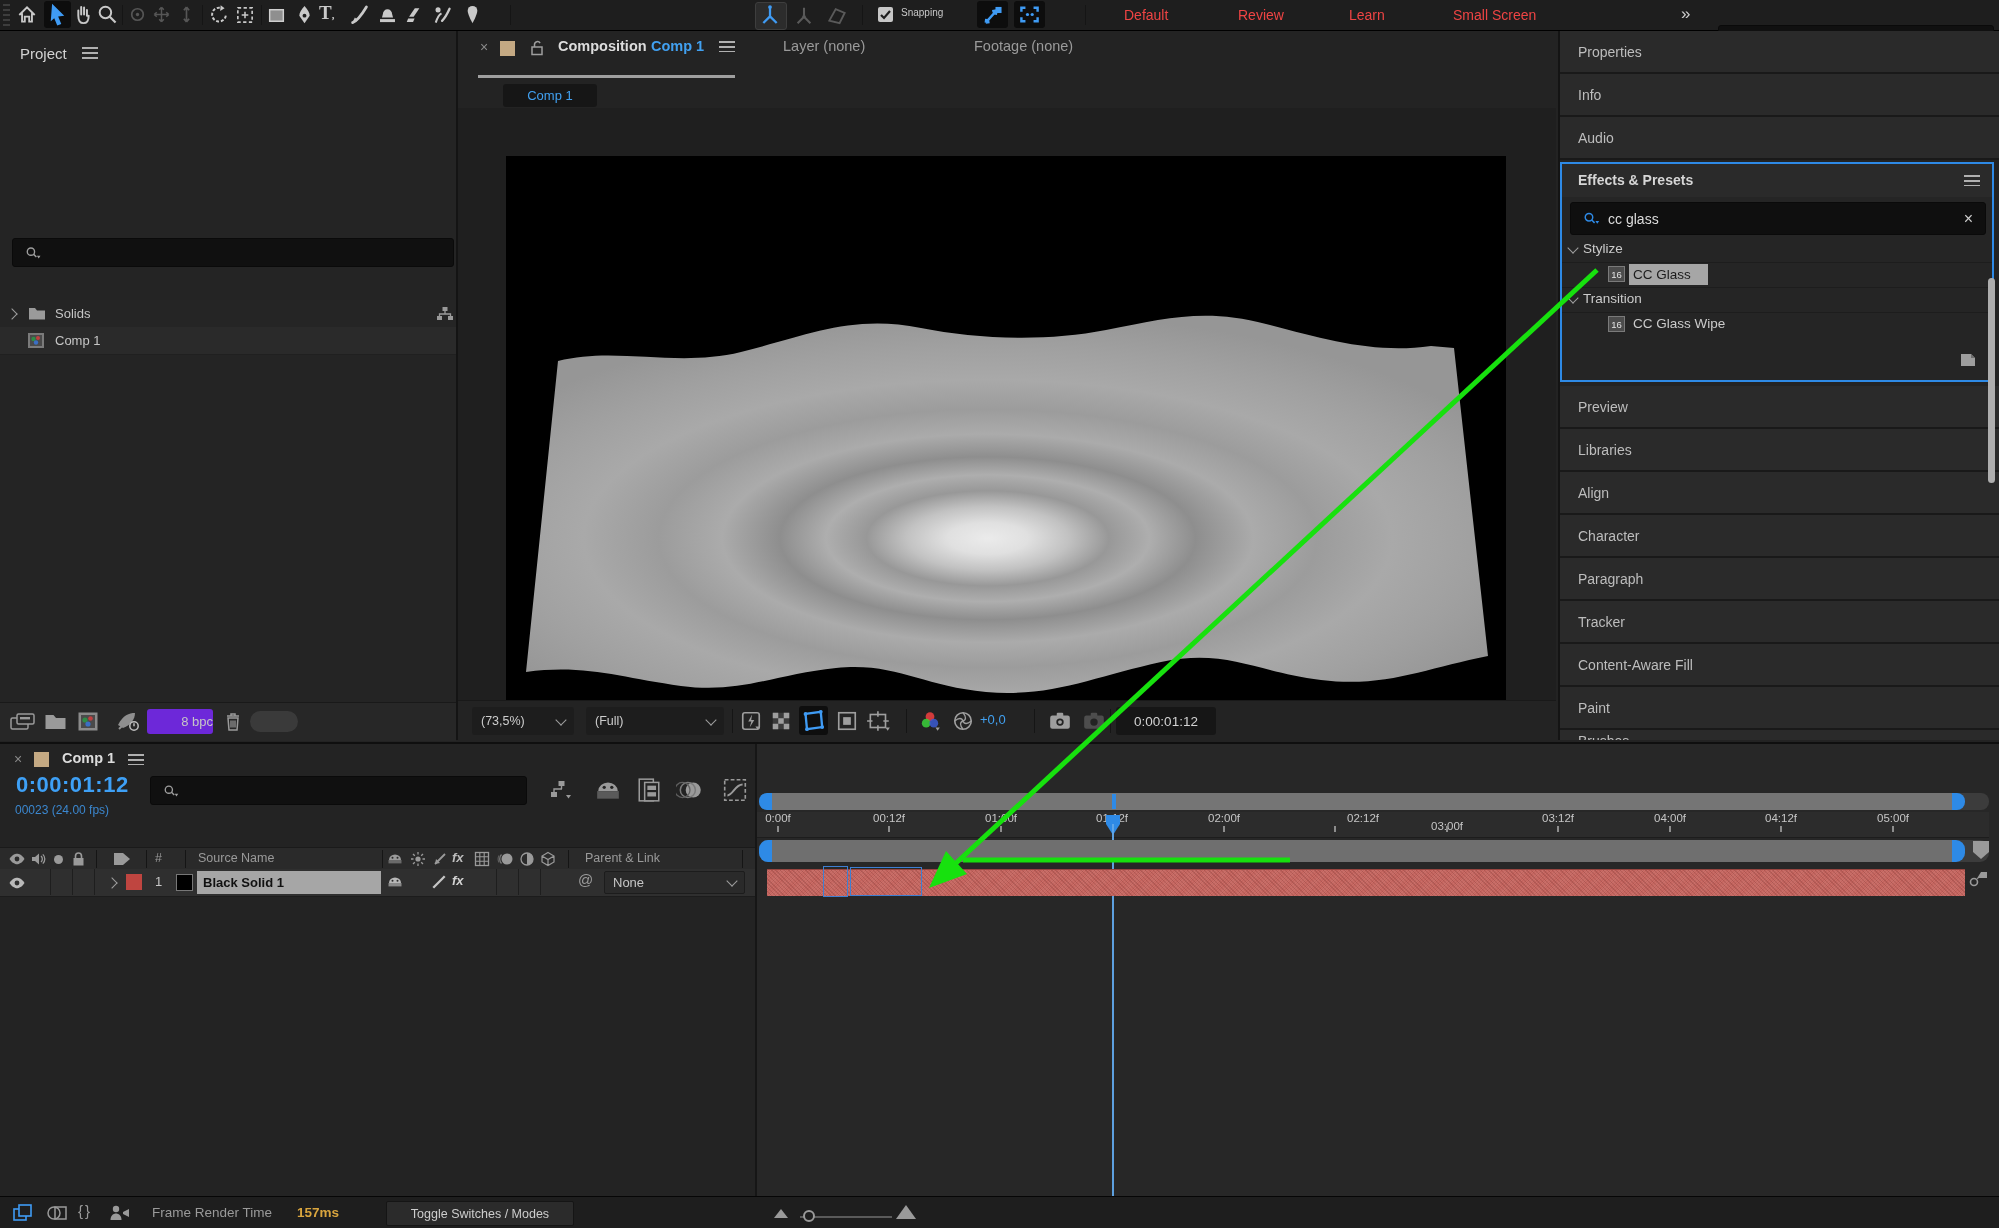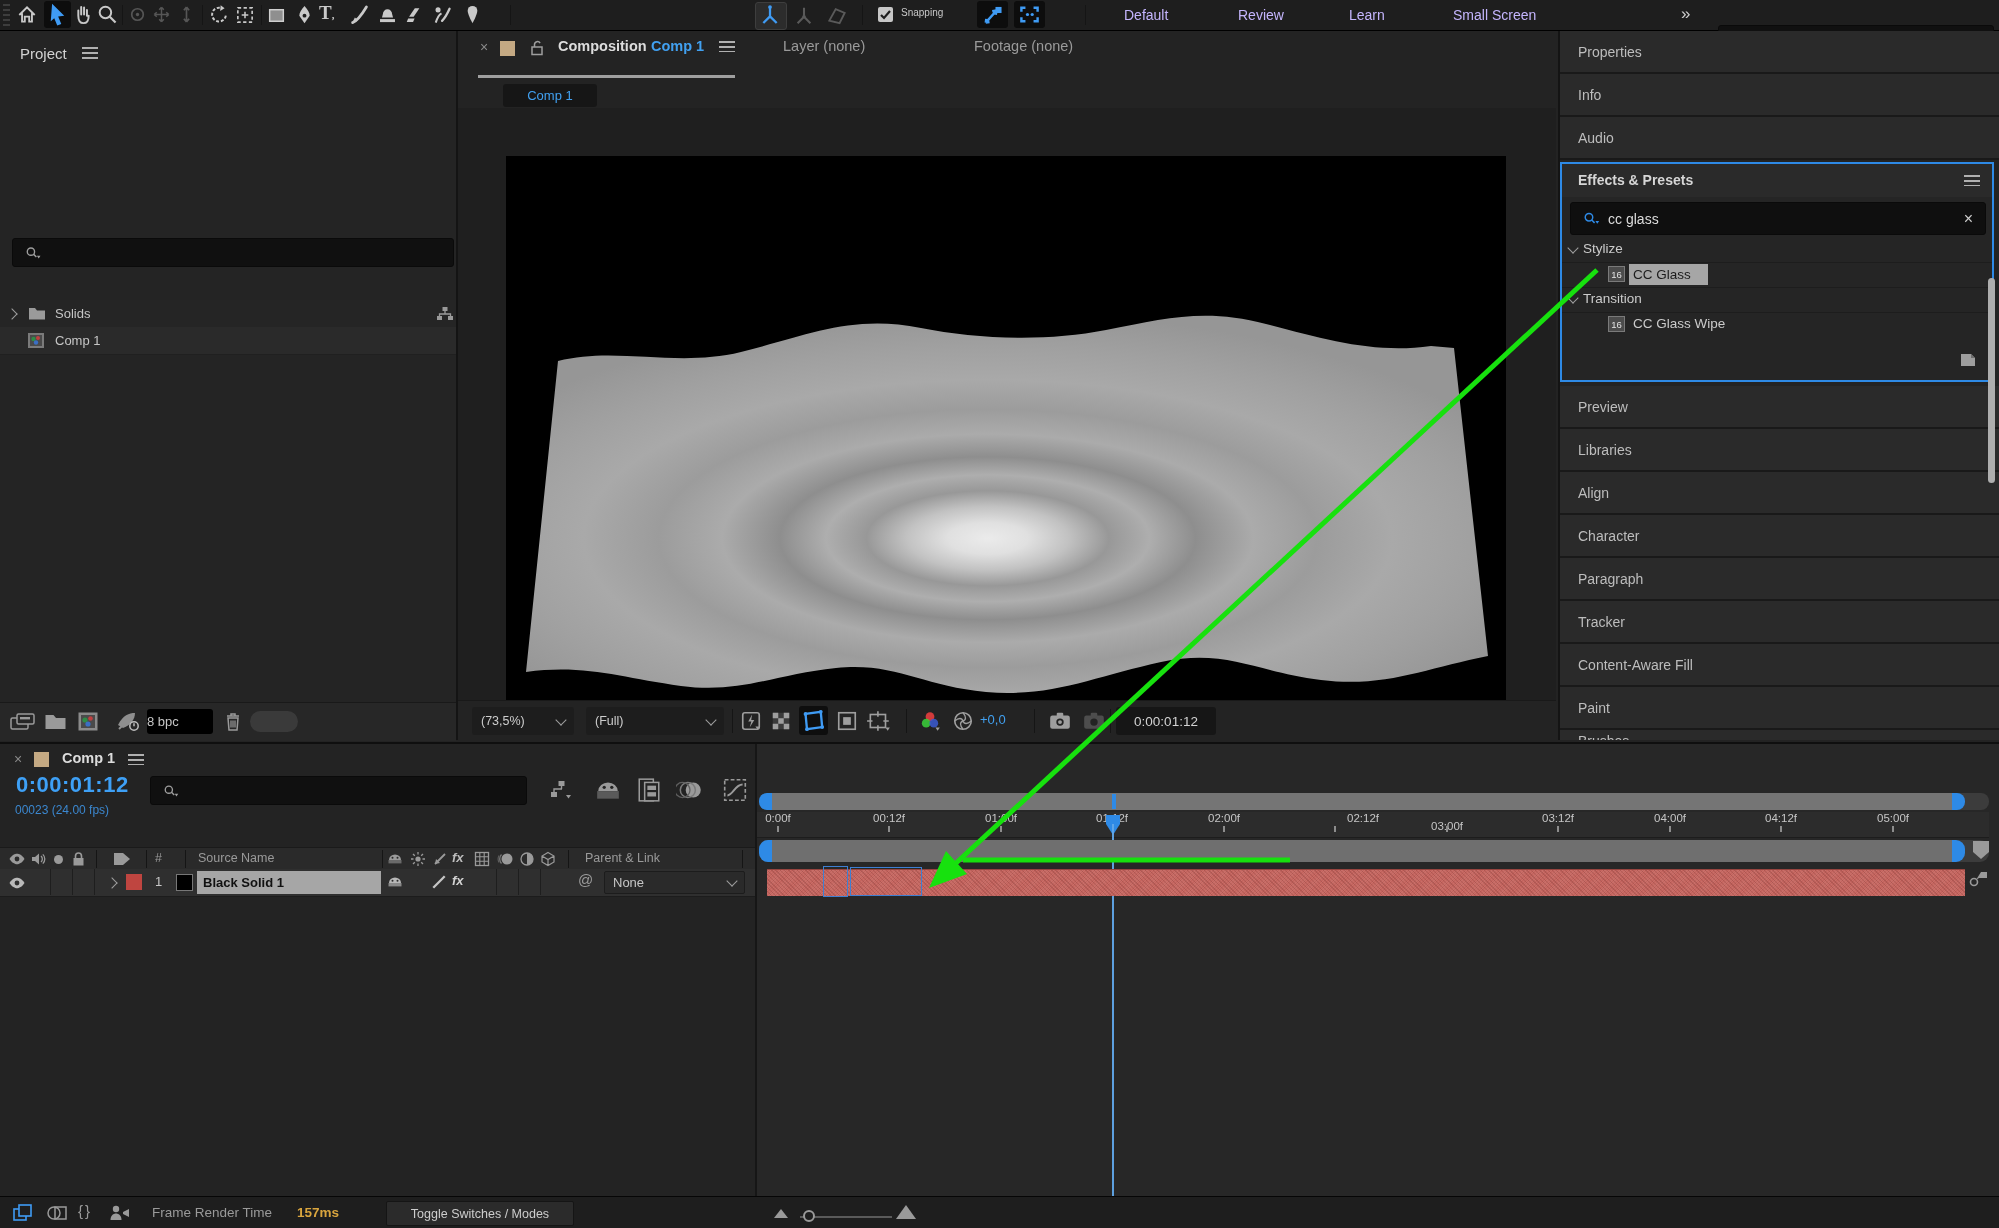--- a/index.html
+++ b/index.html
@@ -1,18 +1,18 @@
 <!DOCTYPE html>
 <html><head>
 <meta charset="utf-8">
 <style>
   html,body{margin:0;padding:0;background:#161616;}
   .app{position:relative;width:1999px;height:1228px;background:#232323;font-family:"Liberation Sans",sans-serif;overflow:hidden;color:#c9c9c9;}
   .r{position:absolute;}
-  .t{font-size:13px;color:#c4b5fd;white-space:nowrap;}
+  .t{font-size:13px;color:#ef4444;white-space:nowrap;}
   .blue{color:#41a0f0;}
   svg{display:block;}
   .sep{width:1px;background:#151515;}
   .srch{background:#101010;border-radius:3px;border:1px solid #0a0a0a;display:flex;align-items:center;}
   .srch input{background:transparent;border:0;outline:none;color:#dcdcdc;font-family:"Liberation Sans",sans-serif;font-size:13px;width:100%;}
   .srch input::placeholder{color:#8a8a8a;}
   .phead{background:#2a2a2a;border-bottom:2px solid #191919;display:flex;align-items:center;padding-left:18px;font-size:14px;color:#bdbdbd;}
   .chev{display:inline-block;width:7px;height:7px;border-left:1.6px solid #9e9e9e;border-bottom:1.6px solid #9e9e9e;}
   .chev.down{transform:rotate(-45deg);}
   .chev.right{transform:rotate(-135deg);}
@@ -233,21 +233,21 @@
           <circle cx="8" cy="9" r="2.6" fill="#2f8c46"></circle>
           <circle cx="13.5" cy="7.5" r="2.3" fill="#c04040"></circle>
           <circle cx="11" cy="13" r="2.6" fill="#3a6fc4"></circle>
         </svg>
       <svg class="r" style="left:115px;top:8px;" width="26" height="22" viewBox="0 0 26 22">
           <path d="M3 14 C8 4 14 2 20 2 C20 8 16 14 8 17 Z" fill="#8f8f8f"></path>
           <path d="M4 18 l4 -4" stroke="#8f8f8f" stroke-width="2"></path>
           <circle cx="19" cy="15" r="4.2" stroke="#bdbdbd" stroke-width="1.5" fill="#272727"></circle>
           <path d="M19 12.2 v3" stroke="#bdbdbd" stroke-width="1.5"></path>
         </svg>
-      <div class="r" style="left:147px;top:6px;width:66px;height:25px;background:#000000;border-radius:3px;display:flex;align-items:center;justify-content:flex-start;">
+      <div class="r" style="left:147px;top:6px;width:66px;height:25px;background:#6d28d9;border-radius:3px;display:flex;align-items:center;justify-content:flex-end;">
         <span class="t" style="color:#c6c6c6;font-size:13px;">8 bpc</span>
       </div>
       <svg class="r" style="left:224px;top:8px;" width="18" height="21" viewBox="0 0 18 21">
           <path d="M3 5 h12 M7 5 v-2 h4 v2" stroke="#9a9a9a" stroke-width="1.5" fill="none"></path>
           <path d="M4 7 h10 l-1 12 h-8 Z" stroke="#9a9a9a" stroke-width="1.5" fill="none"></path>
           <path d="M7 9.5 v7 M9 9.5 v7 M11 9.5 v7" stroke="#9a9a9a" stroke-width="1.2"></path>
         </svg>
       <div class="r" style="left:250px;top:8px;width:48px;height:21px;background:#3a3a3a;border-radius:11px;"></div>
     </div>
   </div>

